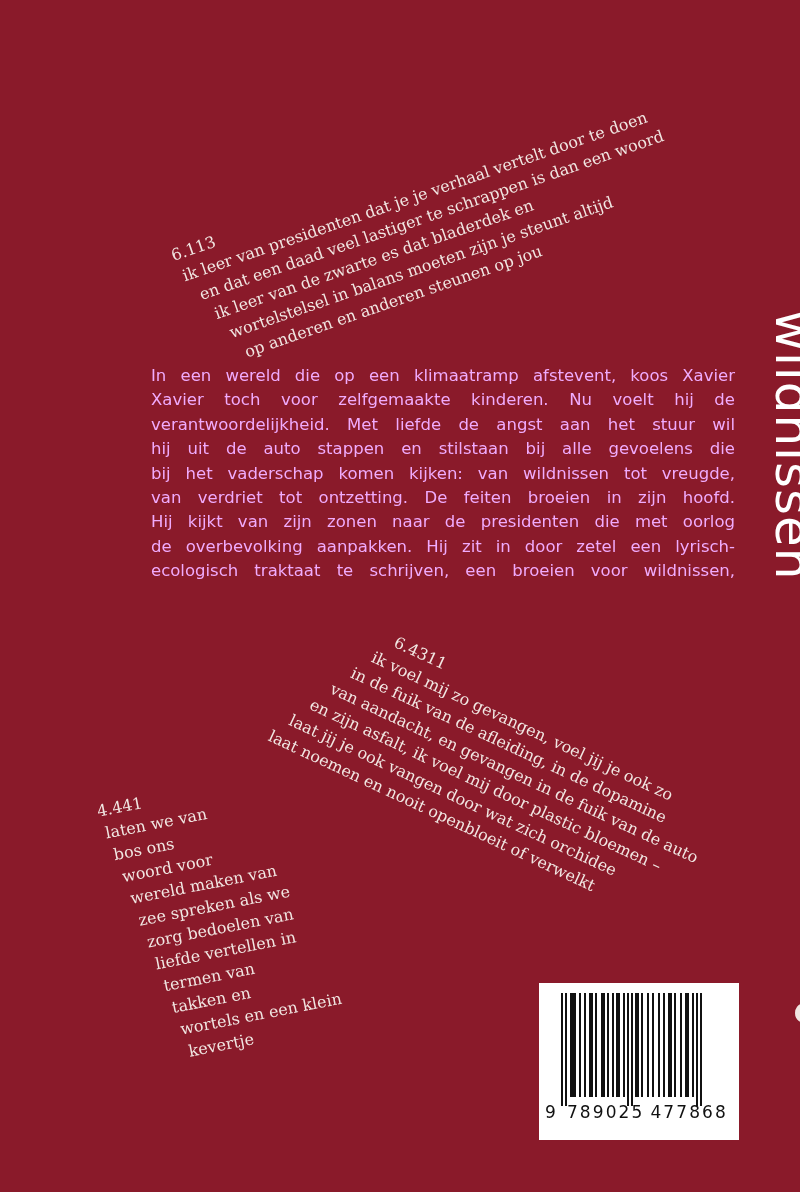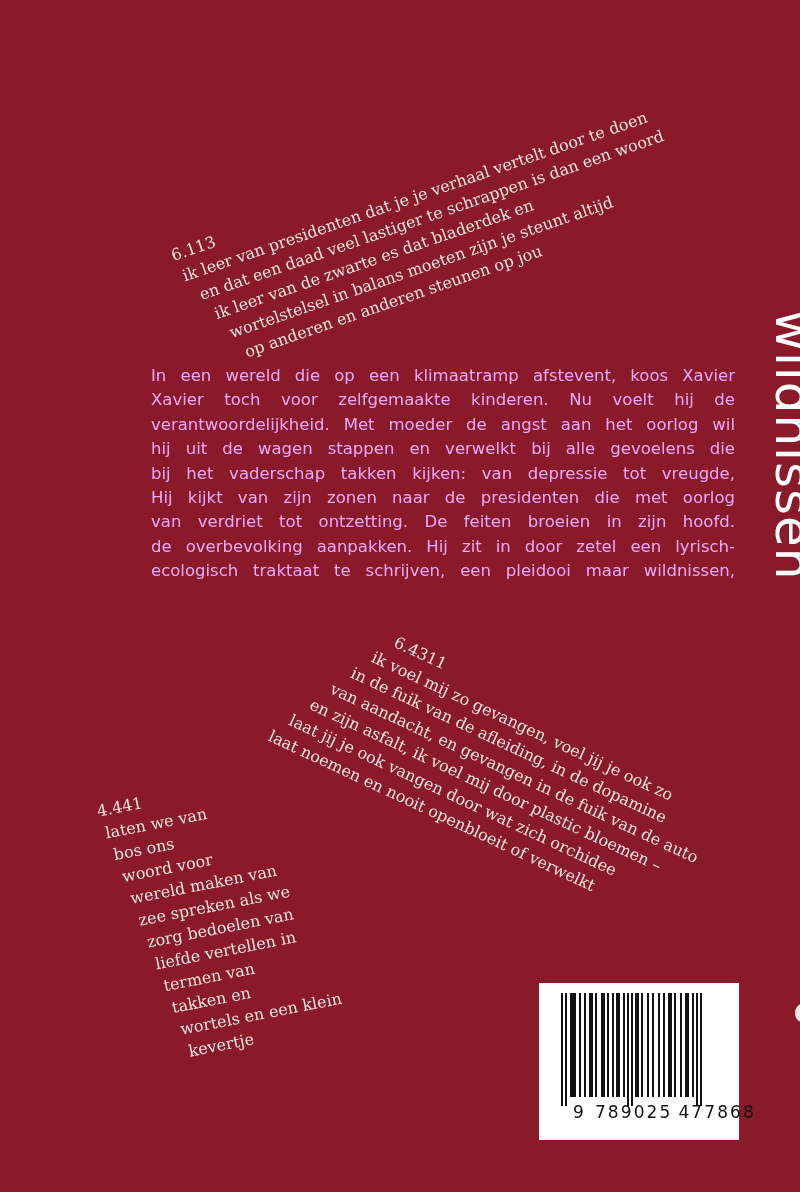--- a/index.html
+++ b/index.html
@@ -87,21 +87,21 @@
   .barcode-bars {
     position: absolute; left: 22px; top: 10px; width: 162px; height: 113px;
     display: flex; align-items: flex-start;
   }
   .barcode-bars span { display: block; background: #111; height: 104px; }
   .barcode-bars span.gap { background: transparent; }
   .barcode-bars span.guard { height: 113px; }
   .barcode-digits {
     position: absolute; left: 6px; top: 119px; width: 190px;
     font-family: "DejaVu Sans", "Liberation Sans", sans-serif;
-    font-size: 17px; color: #111; letter-spacing: 2.1px; white-space: nowrap; margin-left: 28px;
+    font-size: 17px; color: #111; letter-spacing: 2.1px; white-space: nowrap;
   }
   .barcode-digits .first { margin-right: 9px; }
   .barcode-digits .mid { margin-left: 6px; }
 </style>
 </head>
 <body>
 
 <div class="cover">
 
   <div class="poem poem-1">
@@ -111,27 +111,27 @@
     <span class="line">ik leer van de zwarte es dat bladerdek en</span>
     <span class="line">wortelstelsel in balans moeten zijn je steunt altijd</span>
     <span class="line">op anderen en anderen steunen op jou</span>
   </div>
 
   <div class="spine">wildnissen</div>
 
   <div class="blurb">
     <span class="bl">In een wereld die op een klimaatramp afstevent, koos Xavier</span>
     <span class="bl">Xavier toch voor zelfgemaakte kinderen. Nu voelt hij de</span>
-    <span class="bl">verantwoordelijkheid. Met moeder de angst aan het oorlog wil</span>
-    <span class="bl">hij uit de wagen stappen en verwelkt bij alle gevoelens die</span>
-    <span class="bl">bij het vaderschap takken kijken: van depressie tot vreugde,</span>
+    <span class="bl">verantwoordelijkheid. Met liefde de angst aan het stuur wil</span>
+    <span class="bl">hij uit de auto stappen en stilstaan bij alle gevoelens die</span>
+    <span class="bl">bij het vaderschap komen kijken: van wildnissen tot vreugde,</span>
+    <span class="bl">van verdriet tot ontzetting. De feiten broeien in zijn hoofd.</span>
     <span class="bl">Hij kijkt van zijn zonen naar de presidenten die met oorlog</span>
-    <span class="bl">van verdriet tot ontzetting. De feiten broeien in zijn hoofd.</span>
     <span class="bl">de overbevolking aanpakken. Hij zit in door zetel een lyrisch-</span>
-    <span class="bl">ecologisch traktaat te schrijven, een pleidooi maar wildnissen,</span>
+    <span class="bl">ecologisch traktaat te schrijven, een broeien voor wildnissen,</span>
   </div>
 
   <div class="poem poem-2">
     <span class="num">6.4311</span>
     <span class="line">ik voel mij zo gevangen, voel jij je ook zo</span>
     <span class="line">in de fuik van de afleiding, in de dopamine</span>
     <span class="line">van aandacht, en gevangen in de fuik van de auto</span>
     <span class="line">en zijn asfalt, ik voel mij door plastic bloemen –</span>
     <span class="line">laat jij je ook vangen door wat zich orchidee</span>
     <span class="line">laat noemen en nooit openbloeit of verwelkt</span>

